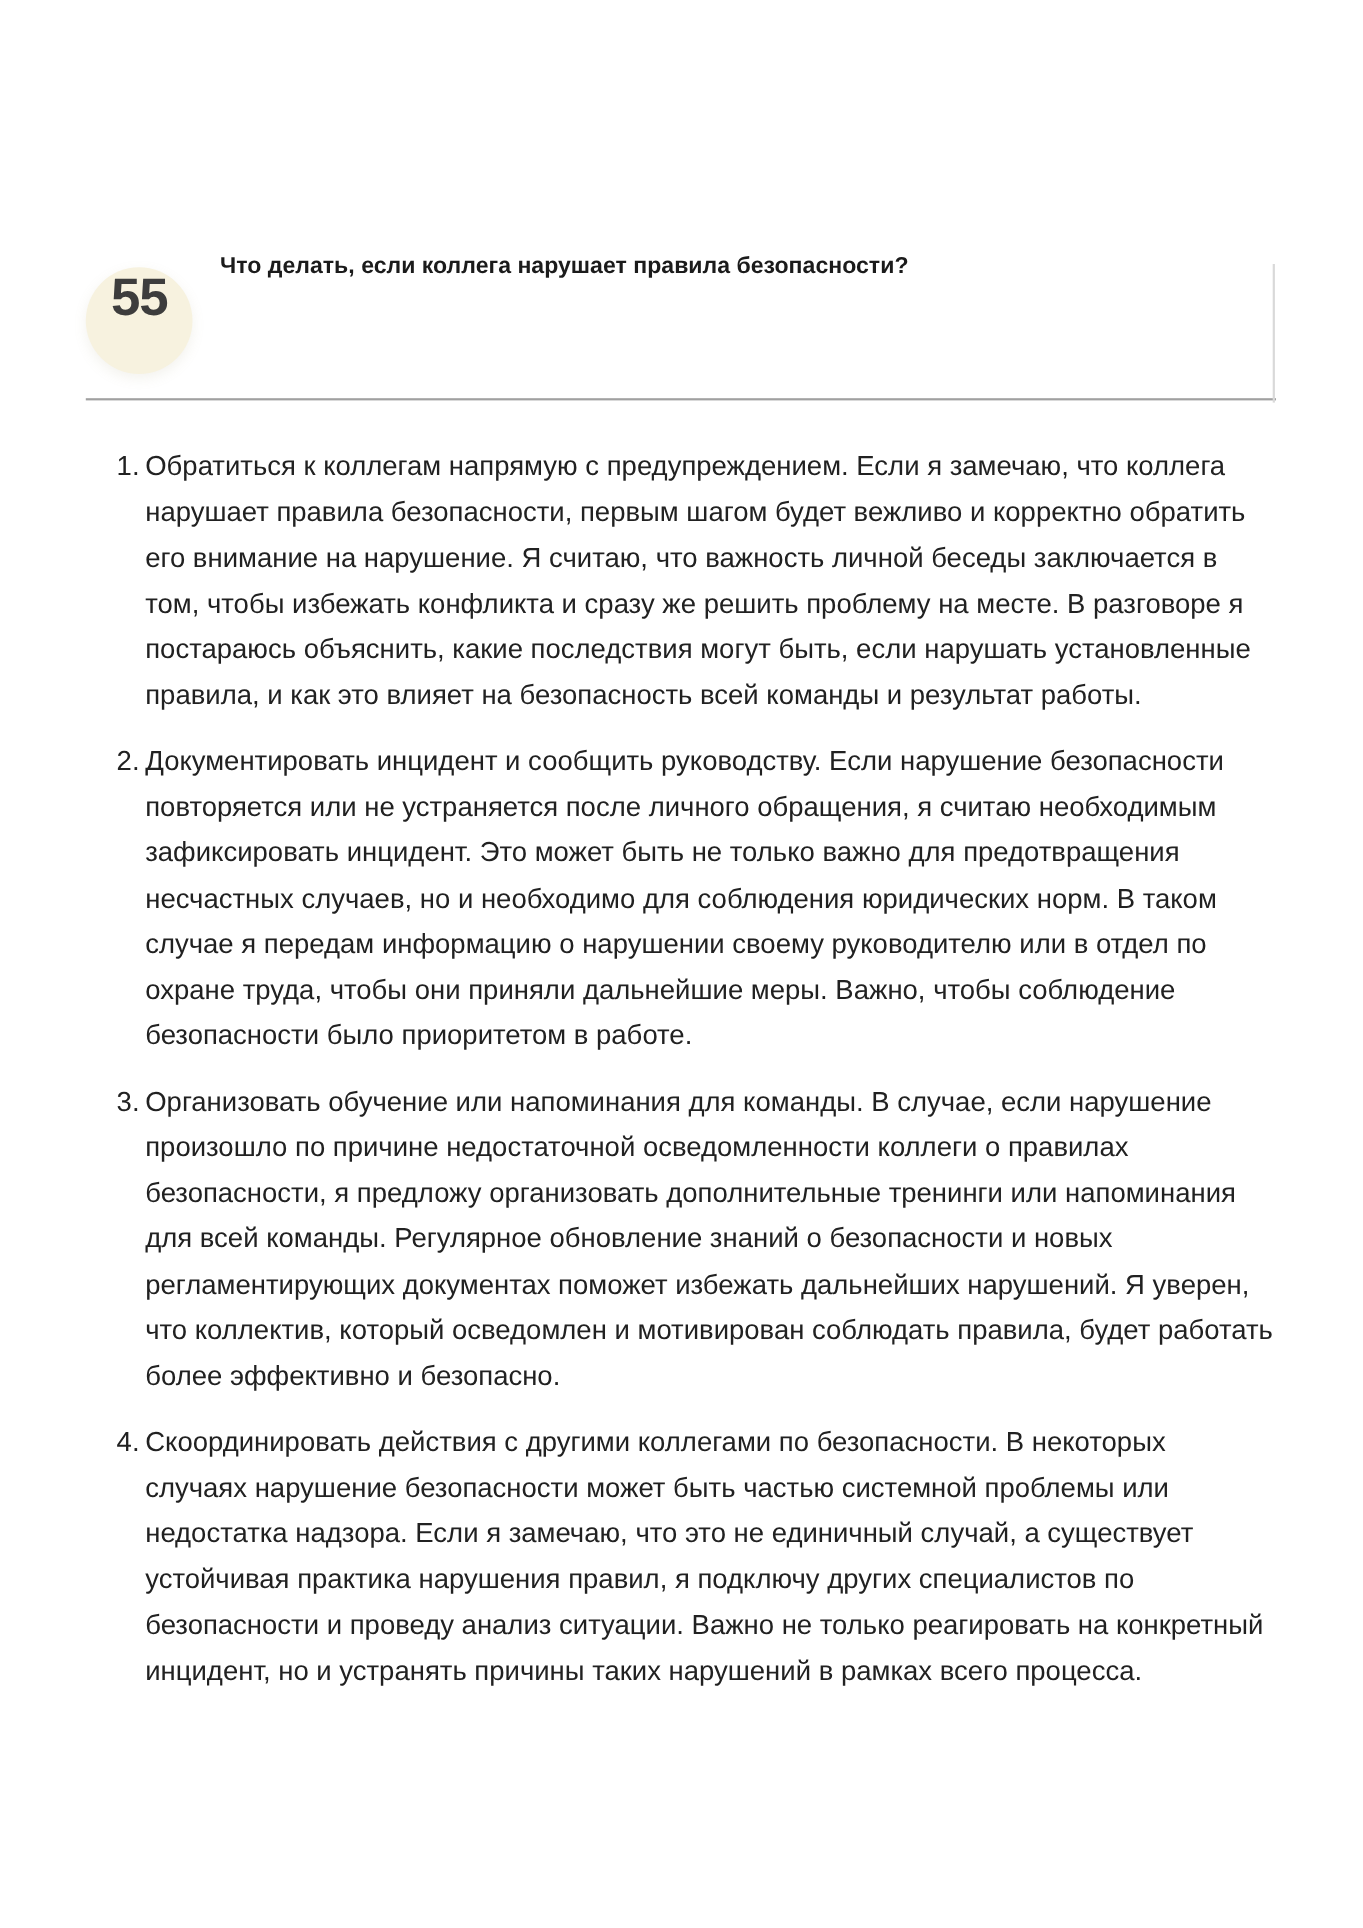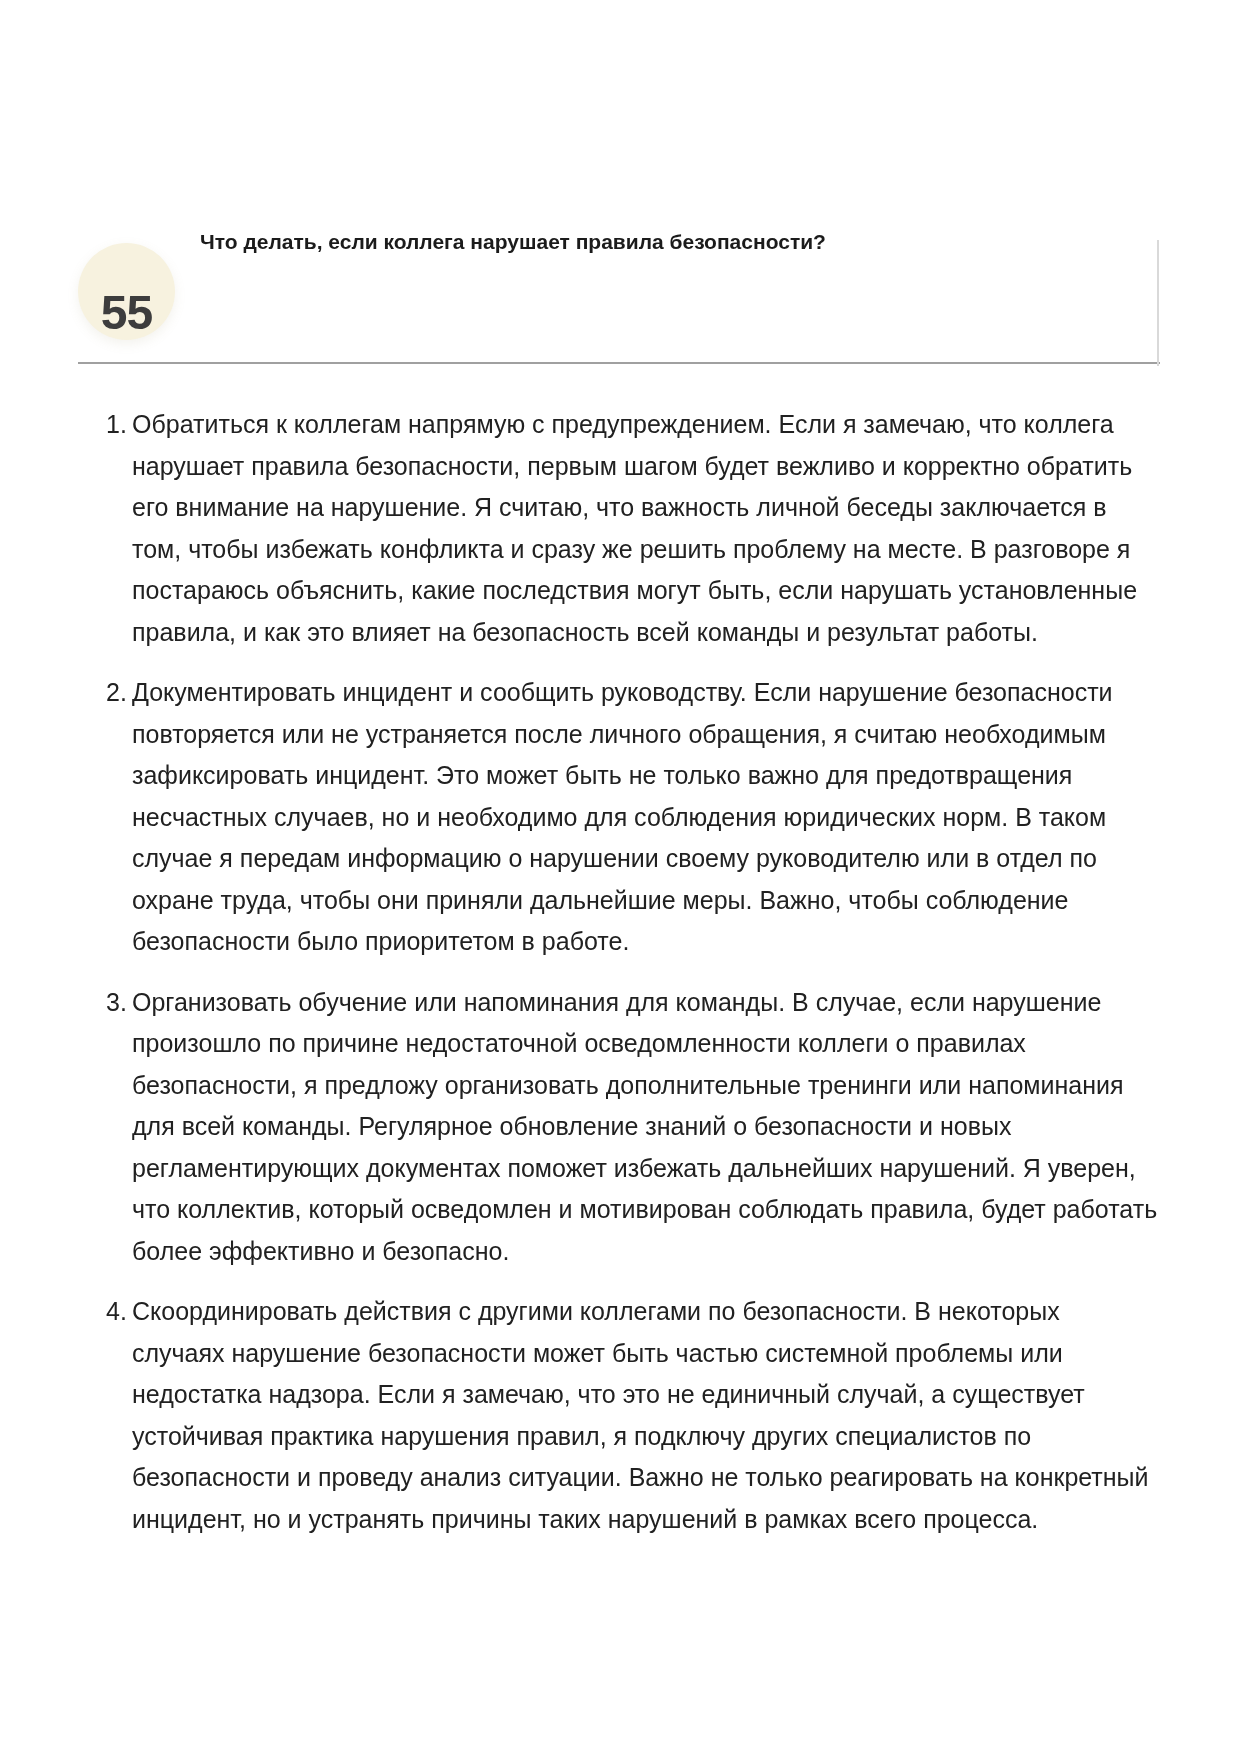--- a/index.html
+++ b/index.html
@@ -44,21 +44,21 @@
   }
   .badge {
     flex: 0 0 97px;
     width: 97px;
     height: 97px;
     margin-top: 40px;
     border-radius: 50%;
     background: var(--badge-bg);
     box-shadow: 0 4px 12px rgba(160, 150, 110, 0.12);
     display: flex;
-    align-items: flex-end;
+    align-items: flex-start;
     justify-content: center;
   }
   .badge-number {
     font-size: 48px;
     font-weight: 700;
     color: var(--badge-text);
     letter-spacing: -1px;
   }
   .title {
     margin-left: 25px;

